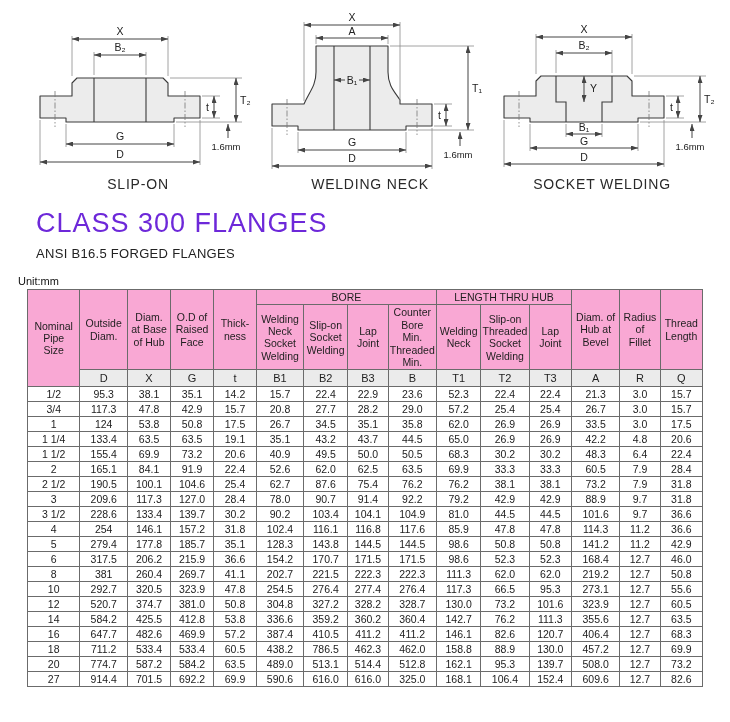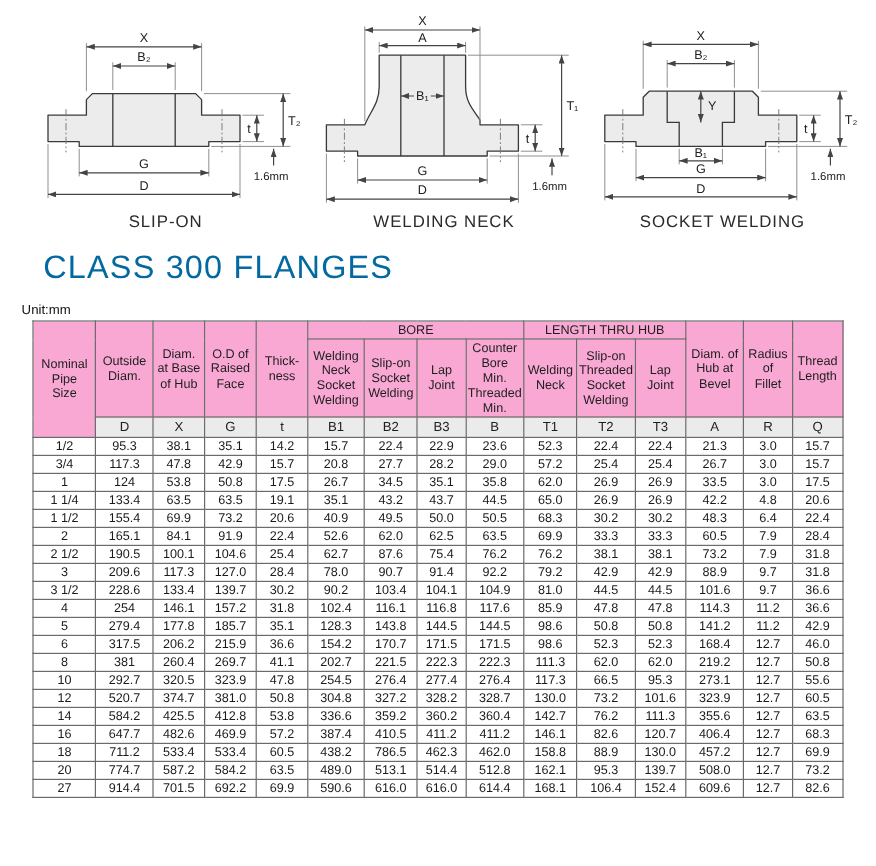--- a/index.html
+++ b/index.html
@@ -23,21 +23,21 @@
   .body-shape { fill: #ececec; stroke: #3a3a3a; stroke-width: 1.1; stroke-linejoin: round; }
   .bore { stroke: #3a3a3a; stroke-width: 1.1; fill: none; }
   .dim  { stroke: #444; stroke-width: 1; fill: none; }
   .ext  { stroke: #8a8a8a; stroke-width: 0.8; fill: none; }
   .cline{ stroke: #777; stroke-width: 0.8; stroke-dasharray: 6 2 1.5 2; fill: none; }
   .note-text { font-size: 9.5px; }
 
   
   .title-block { margin: 16px 0 0 18px; }
   h1 {
-    font-size: 27px; font-weight: normal; letter-spacing: 1px; color: #0369a1;
+    font-size: 27px; font-weight: normal; letter-spacing: 1px; color: #6d28d9;
   }
   .subtitle { font-size: 13px; color: #222; margin-top: 7px; letter-spacing: 0.3px; }
 
   
   .unit { text-align: left; font-size: 11px; margin: 14px 18px 2px 0; color: #111; }
   table {
     border-collapse: collapse; table-layout: fixed;
     width: 676px; margin: 0 auto;
     font-size: 10.5px;
   }
@@ -210,20 +210,21 @@
 
         <line class="dim" x1="206" y1="130" x2="206" y2="116" marker-end="url(#a2)"></line>
         <text class="note-text" x="204" y="142" text-anchor="middle">1.6mm</text>
       </svg>
       <figcaption>SOCKET WELDING</figcaption>
     </figure>
   </div>
 
   <div class="title-block">
     <h1>CLASS 300 FLANGES</h1>
+    <div class="subtitle">ANSI B16.5 FORGED FLANGES</div>
   </div>
 
   <div class="unit">Unit:mm</div>
 
   <table>
     <colgroup>
       <col style="width:7.8%">
         <col style="width:7.1%">
         <col style="width:6.4%">
         <col style="width:6.4%">
@@ -632,21 +633,21 @@
         </tr>
         <tr>
           <td>27</td>
           <td>914.4</td>
           <td>701.5</td>
           <td>692.2</td>
           <td>69.9</td>
           <td>590.6</td>
           <td>616.0</td>
           <td>616.0</td>
-          <td>614.4</td>
+          <td>325.0</td>
           <td>168.1</td>
           <td>106.4</td>
           <td>152.4</td>
           <td>609.6</td>
           <td>12.7</td>
           <td>82.6</td>
         </tr>
       </tbody>
   </table>
 

